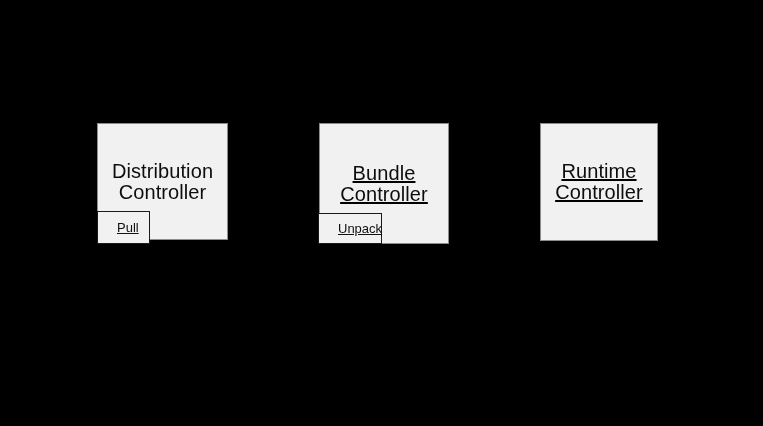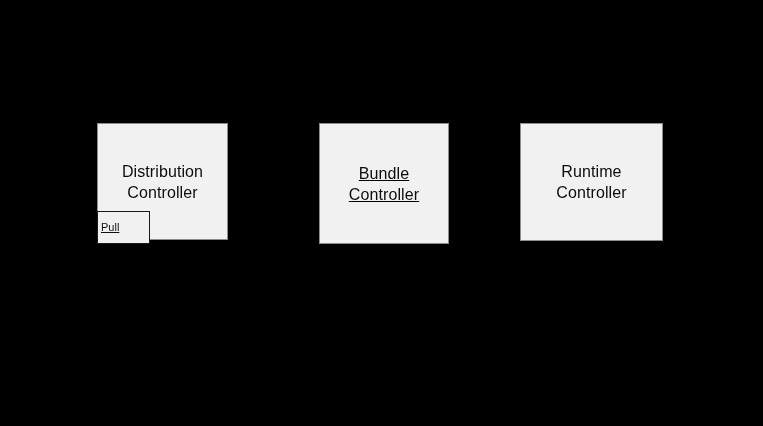--- a/index.html
+++ b/index.html
@@ -28,51 +28,51 @@
     box-sizing: border-box;
     background: #f1f1f1;
     border: 1px solid #8c8c8c;
     display: flex;
     align-items: center;
     justify-content: center;
   }
 
   .node-label {
     color: #0d0d0d;
-    font-size: 16px;
+    font-size: 20px;
     line-height: 21px;
     text-align: center;
     white-space: pre-line;
     letter-spacing: 0.1px;
     padding: 0 6px;
     user-select: none;
   }
 
   
   #node-distribution { left: 97px;  top: 123px; width: 131px; height: 117px; }
   #node-bundle       { left: 319px; top: 123px; width: 130px; height: 121px; text-decoration: underline; }
-  #node-runtime      { left: 520px; top: 123px; width: 143px; height: 118px; }
+  #node-runtime      { left: 540px; top: 123px; width: 118px; height: 118px; text-decoration: underline; }
 
   
   .subnode {
     position: absolute;
     box-sizing: border-box;
     background: #f1f1f1;
     border: 1px solid #1a1a1a;
     display: flex;
     align-items: center;
     justify-content: flex-start;
     z-index: 5;
   }
 
   .subnode-label {
     color: #111111;
-    font-size: 11px;
+    font-size: 13px;
     line-height: 13px;
-    padding-left: 3px;
+    padding-left: 19px;
     white-space: nowrap;
     user-select: none;
     text-decoration: underline;
   }
 
   #subnode-pull   { left: 97px;  top: 211px; width: 53px; height: 33px; }
   #subnode-unpack { left: 318px; top: 213px; width: 64px; height: 31px; }
 </style>
 </head>
 <body>
@@ -84,19 +84,22 @@
 Controller</span>
   </div>
   <div class="subnode" id="subnode-pull">
     <span class="subnode-label">Pull</span>
   </div>
 
   <div class="node" id="node-bundle">
     <span class="node-label">Bundle
 Controller</span>
   </div>
+  <div class="subnode" id="subnode-unpack">
+    <span class="subnode-label">Unpack</span>
+  </div>
 
   <div class="node" id="node-runtime">
     <span class="node-label">Runtime
 Controller</span>
   </div>
 
 </div>
 
 </body></html>

